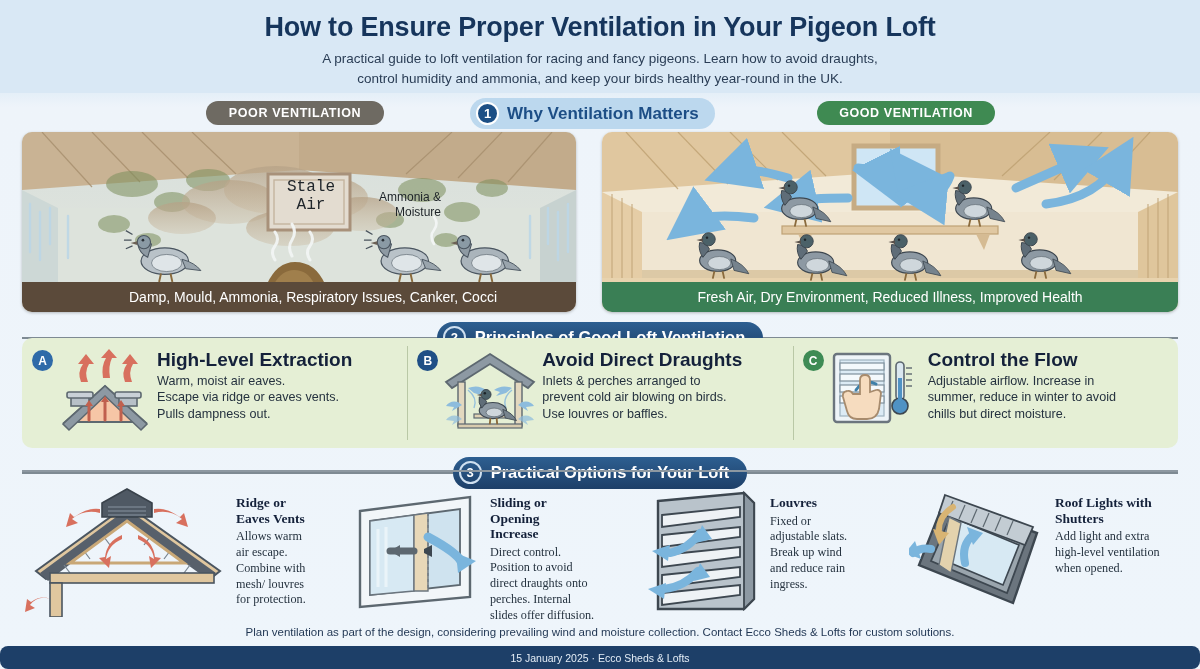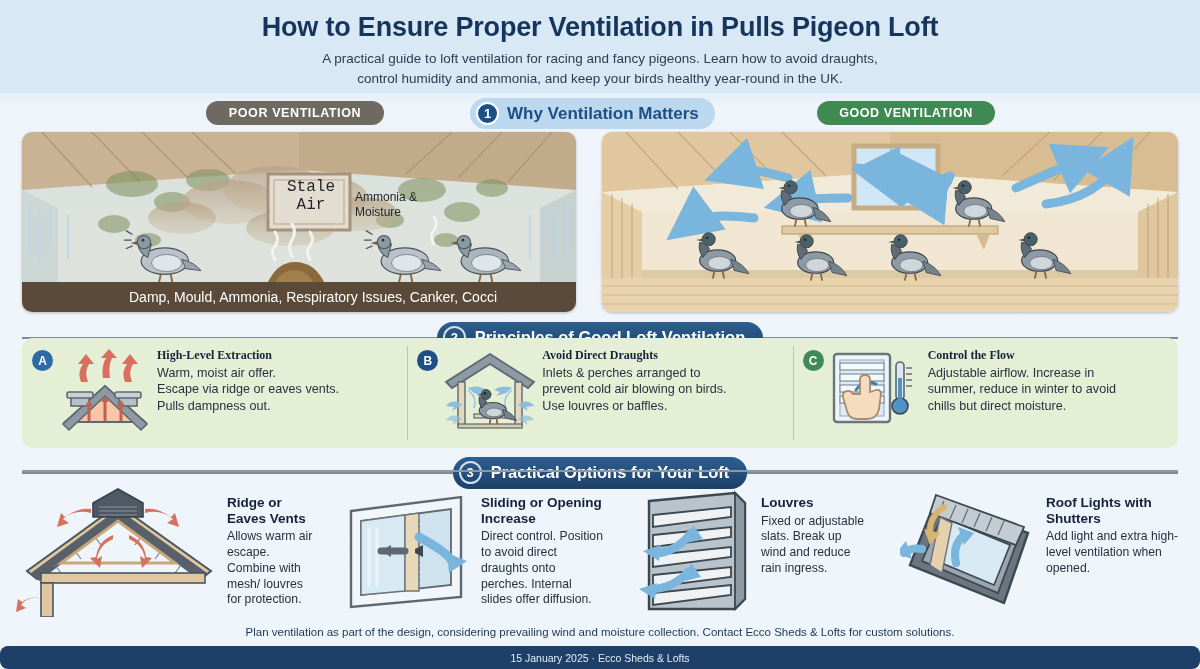--- a/index.html
+++ b/index.html
@@ -56,46 +56,46 @@
                background: #e5efd5; border-radius: 10px; display: flex; }
   .princ { flex: 1; display: flex; gap: 6px; padding: 10px 12px 8px 10px; position: relative; }
   .princ + .princ::before { content: ""; position: absolute; left: 0; top: 8px; bottom: 8px;
                             width: 1px; background: #b9c8a6; }
   .letter { width: 21px; height: 21px; border-radius: 50%; color: #fff; flex: 0 0 auto;
             display: flex; align-items: center; justify-content: center;
             font-size: 12px; font-weight: bold; margin-top: 2px; }
   .letter-a { background: #2f6aa8; } .letter-b { background: #1f4f86; } .letter-c { background: #3e8b55; }
   .princ-art { width: 92px; flex: 0 0 auto; position: relative; }
   .princ-txt { flex: 1; padding-top: 1px; }
-  .princ-h { font-size: 12px; font-weight: bold; color: #14213a; line-height: 1.15; font-family: Liberation Serif, serif; }
+  .princ-h { font-size: 19px; font-weight: bold; color: #14213a; line-height: 1.15; }
   .princ-b { font-size: 12.6px; color: #25323f; line-height: 1.3; margin-top: 2px; }
 
   
   .sec3-wrap { position: absolute; left: 0; top: 485px; width: 1200px; height: 140px; display: flex; }
-  .opt { display: flex; gap: 6px; padding: 2px 15px; position: relative; }
+  .opt { display: flex; gap: 6px; padding: 2px 24px; position: relative; font-family: Liberation Serif, serif; }
   .opt-art { flex: 0 0 auto; position: relative; }
   .opt-txt { flex: 1; padding-top: 8px; }
   .opt-h { font-size: 13.5px; font-weight: bold; color: #14213a; line-height: 1.15; }
   .opt-b { font-size: 12.2px; color: #25323f; line-height: 1.3; margin-top: 3px; }
 
   
   .foot-note { position: absolute; left: 0; top: 626px; width: 1200px; text-align: center;
                font-size: 11.5px; color: #1f3552; }
   .foot-bar { position: absolute; left: 0; bottom: 0; width: 1200px; height: 23px;
               background: #1d3f68; color: #e4edf6; display: flex; align-items: center;
               justify-content: center; font-size: 10.5px; border-radius: 8px; }
   .divider3 { position: absolute; left: 22px; right: 22px; top: 470px; height: 2px; background: #8d98a1; }
 </style>
 </head>
 <body>
 
 <div class="page">
 
   <div class="header">
-    <div class="title">How to Ensure Proper Ventilation in Pulls Pigeon Loft</div>
+    <div class="title">How to Ensure Proper Ventilation in Your Pigeon Loft</div>
     <div class="subtitle">
       <span>A practical guide to loft ventilation for racing and fancy pigeons. Learn how to avoid draughts,</span><br>
       <span>control humidity and ammonia, and keep your birds healthy year-round in the UK.</span>
     </div>
   </div>
 
   <div class="pill badge-poor">POOR VENTILATION</div>
   <div class="pill badge-good">GOOD VENTILATION</div>
 
   <div class="sec-head sec1-head">
@@ -243,21 +243,21 @@
               <line x1="30" y1="31" x2="32" y2="40"></line>
             </g>
         </g>
       </g>
 
       <g stroke="#f2f5f4" stroke-width="2.6" fill="none" stroke-linecap="round">
         <path d="M412 112 q-5 -8 0 -14 q5 -7 0 -13"></path>
       </g>
     </svg>
     <div style="position:absolute;left:260px;top:46px;width:58px;text-align:center;font-size:16px;color:#20262b;font-weight:500;font-family:Liberation Mono, monospace;">Stale Air</div>
-    <div style="position:absolute;left:333px;top:58px;width:86px;text-align:left;font-size:12px;color:#1d2328;line-height:1.25;">
+    <div style="position:absolute;left:333px;top:58px;width:86px;text-align:right;font-size:12px;color:#1d2328;line-height:1.25;">
       <span>Ammonia &amp;</span><br>
       <span>Moisture</span>
     </div>
     <div class="caption cap-bad">Damp, Mould, Ammonia, Respiratory Issues, Canker, Cocci</div>
   </div>
 
   <div class="panel panel-right">
     <svg class="panel-art" viewBox="0 0 576 180" preserveAspectRatio="none">
       <defs>
         <marker id="ah" markerWidth="6" markerHeight="6" refX="3" refY="3" orient="auto">
@@ -389,20 +389,21 @@
         <circle cx="13" cy="4" r="8" fill="#4b6168" stroke="#3d4750" stroke-width="1.2"></circle>
         <path d="M6 3 l-8 2 l8 2 z" fill="#59504a"></path>
           <circle cx="11" cy="2" r="1.5" fill="#1d2429"></circle>
         <path d="M40 28 q16 6 22 18 l-18 -4 z" fill="#76838d" stroke="#3d4750" stroke-width="1"></path>
         <g stroke="#8a6a3c" stroke-width="2.2">
             <line x1="20" y1="43" x2="18" y2="52"></line>
             <line x1="30" y1="43" x2="32" y2="52"></line>
           </g>
       </g>
     </svg>
+    <div class="caption cap-good">Fresh Air, Dry Environment, Reduced Illness, Improved Health</div>
   </div>
 
   <div class="rule-wrap" style="top:322px;">
     <div class="rule-line"></div>
     <div class="sec-dark">
       <div class="num-circle">2</div>
       <div class="sec-title">Principles of Good Loft Ventilation</div>
     </div>
     <div class="rule-line"></div>
   </div>
@@ -432,21 +433,21 @@
           <g fill="#c0604e">
             <path d="M30 52 l-4 6 l8 0 z"></path>
               <path d="M46 48 l-4 6 l8 0 z"></path>
               <path d="M62 52 l-4 6 l8 0 z"></path>
           </g>
         </svg>
       </div>
       <div class="princ-txt">
         <div class="princ-h">High-Level Extraction</div>
         <div class="princ-b">
-          <span>Warm, moist air offer.</span><br>
+          <span>Warm, moist air eaves.</span><br>
           <span>Escape via ridge or eaves vents.</span><br>
           <span>Pulls dampness out.</span>
         </div>
       </div>
     </div>
 
     <div class="princ">
       <div class="letter letter-b">B</div>
       <div class="princ-art">
         <svg width="92" height="86" viewBox="0 0 92 86">

